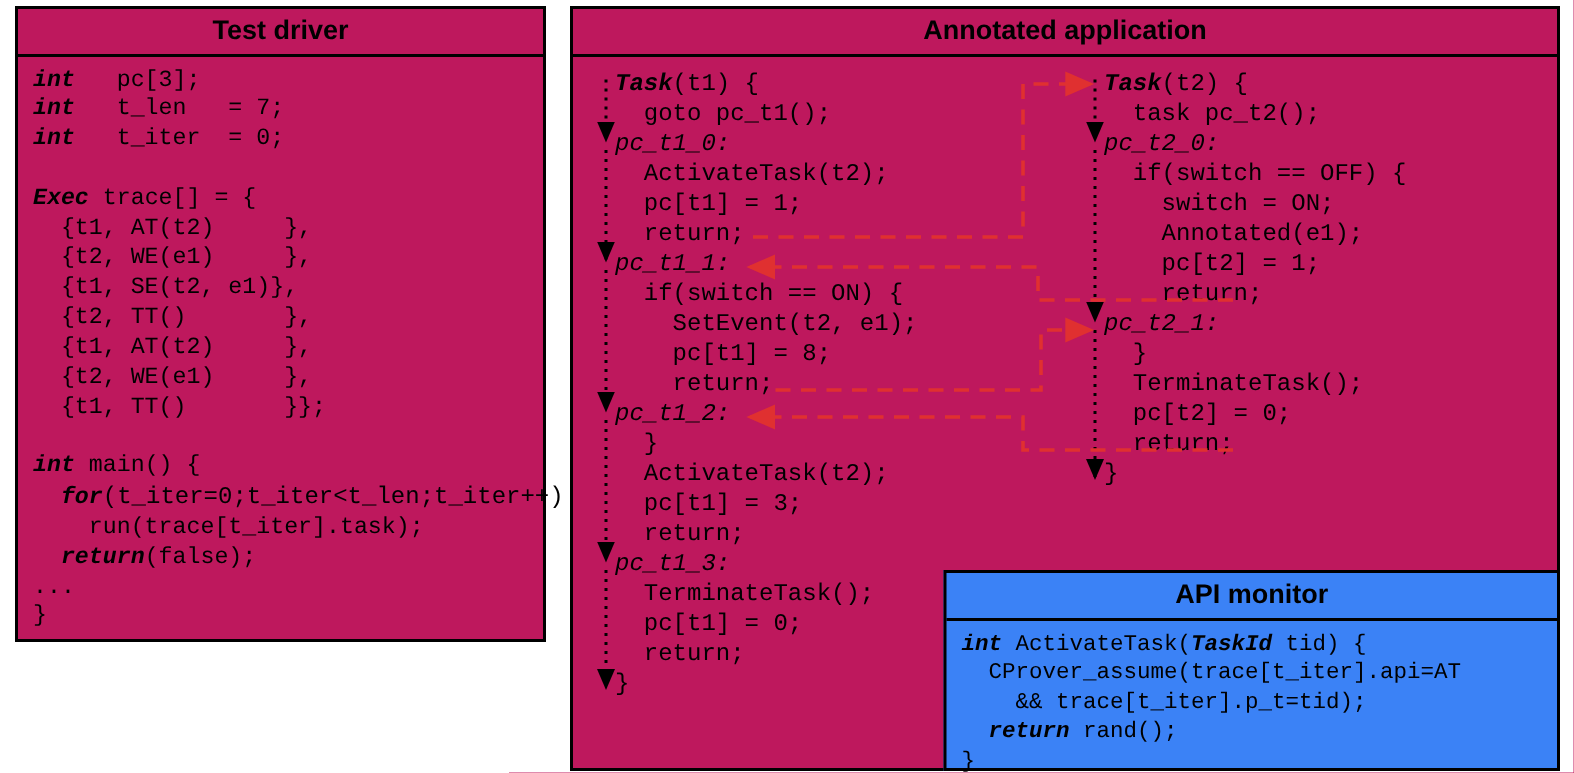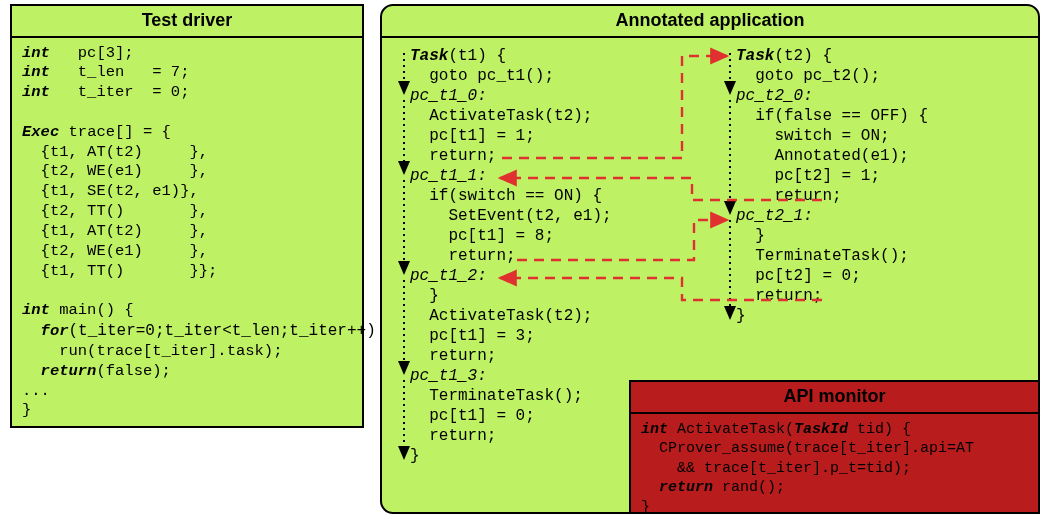--- a/index.html
+++ b/index.html
@@ -9,21 +9,21 @@
     font-family: "Courier New", monospace;
     font-size: 16px;
     line-height: 1.25;
     background: #fff;
     color: #000;
     position: relative;
   }
   .box {
     position: absolute;
     border: 2px solid #000;
-    background: #bef264;
+    background: #be185d;
   }
   .box-title {
     border-bottom: 2px solid #000;
     text-align: center;
     font-family: Arial, Helvetica, sans-serif;
     font-weight: bold;
     font-size: 18px;
     padding: 3px 0 4px;
   }
   .box-body {
@@ -33,33 +33,33 @@
   }
   .kw { font-weight: bold; font-style: italic; }
   .lbl { font-style: italic; margin-top: 48px; }
 
   
   #testdriver { left: 10px; top: 4px; width: 350px; height: 420px; }
   #testdriver .box-body { font-size: 15.5px; line-height: 1.28; }
   #testdriver .small { font-size: 16px; }
 
   
-  #annotated { left: 380px; top: 4px; width: 656px; height: 506px; border-radius: 13px; }
+  #annotated { left: 380px; top: 4px; width: 656px; height: 506px; }
   #annotated .box-body { padding: 0; position: relative; height: calc(100% - 32px); }
   .col {
     position: absolute;
     white-space: pre;
     font-size: 16px;
     line-height: 1.25;
   }
   #col1 { left: 28px; top: 8px; }
   #col2 { left: 354px; top: 8px; }
 
   
-  #apimon { left: 629px; top: 380px; width: 407px; height: 130px; background:#b91c1c; }
+  #apimon { left: 629px; top: 380px; width: 407px; height: 130px; background:#3b82f6; }
   #apimon .box-body { font-size: 15px; line-height: 1.3; }
 
   
   svg.arrows {
     position: absolute;
     left: 0; top: 0;
     width: 100%; height: 100%;
     pointer-events: none;
   }
 </style>
@@ -109,23 +109,23 @@
 <span>  ActivateTask(t2);</span>
 <span>  pc[t1] = 3;</span>
 <span>  return;</span>
 <span class="lbl">pc_t1_3:</span>
 <span>  TerminateTask();</span>
 <span>  pc[t1] = 0;</span>
 <span>  return;</span>
 <span>}</span></div>
 
     <div id="col2" class="col"><span class="kw">Task</span><span>(t2) {</span>
-<span>  goto pc_t2();</span>
+<span>  task pc_t2();</span>
 <span class="lbl">pc_t2_0:</span>
-<span>  if(false == OFF) {</span>
+<span>  if(switch == OFF) {</span>
 <span>    switch = ON;</span>
 <span>    Annotated(e1);</span>
 <span>    pc[t2] = 1;</span>
 <span>    return;</span>
 <span class="lbl">pc_t2_1:</span>
 <span>  }</span>
 <span>  TerminateTask();</span>
 <span>  pc[t2] = 0;</span>
 <span>  return;</span>
 <span>}</span></div>

